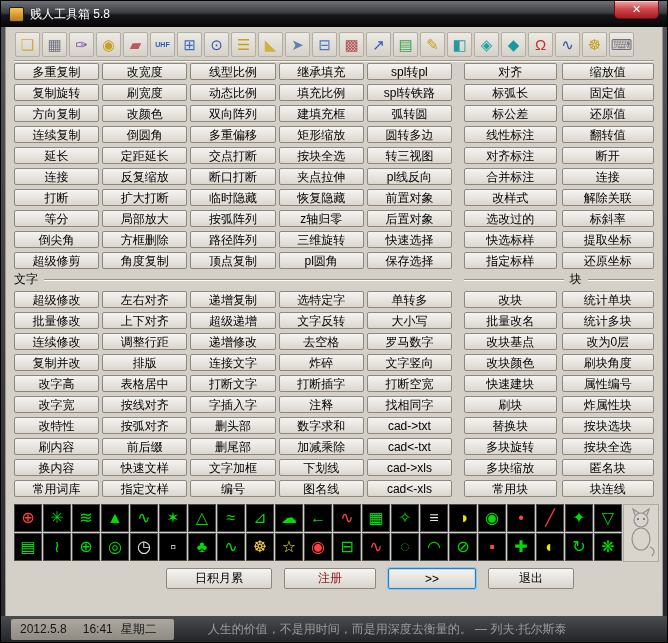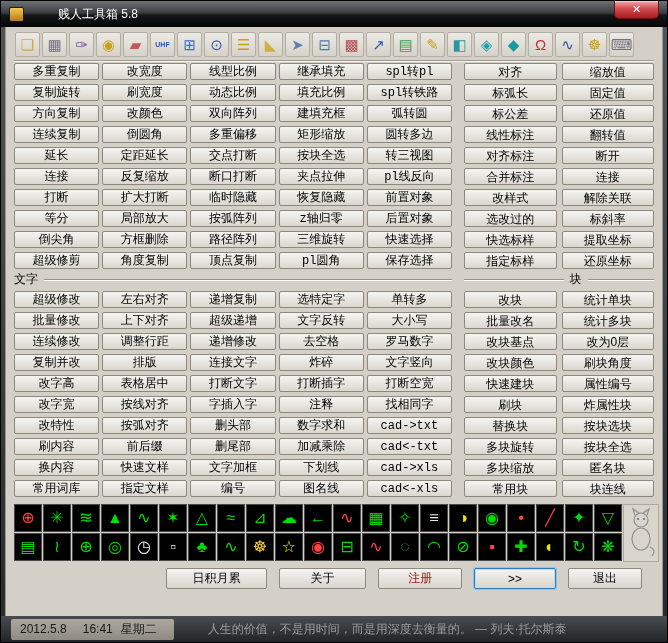--- a/index.html
+++ b/index.html
@@ -1,21 +1,21 @@
 <!DOCTYPE html>
 <html><head>
 <meta charset="utf-8">
 <style>
   html,body{margin:0;padding:0;background:#777;}
   body{width:668px;height:643px;overflow:hidden;font-family:"Liberation Sans","DejaVu Sans",sans-serif;}
   .window{width:668px;height:643px;box-sizing:border-box;border:1px solid #000;
     background:linear-gradient(#53565b,#27292d);display:flex;flex-direction:column;}
   
   .titlebar{height:26px;flex:0 0 26px;display:flex;align-items:center;padding-left:8px;position:relative;
-    background:linear-gradient(#6e7176 0%,#3b3d41 45%,#151618 55%,#060607 100%);color:#fff;font-size:12px;gap:28px;}
+    background:linear-gradient(#6e7176 0%,#3b3d41 45%,#151618 55%,#060607 100%);color:#fff;font-size:12px;}
   .app-icon{width:13px;height:13px;margin-right:6px;border:1px solid #1d1d1d;border-radius:2px;
     background:linear-gradient(#f4c84e,#b9791f);}
   .close-btn{position:absolute;right:8px;top:0;width:45px;height:18px;border:1px solid #6e1013;border-top:none;
     border-radius:0 0 5px 5px;background:linear-gradient(#efabab,#d24a4e 45%,#a81d22);color:#fff;
     font-size:11px;line-height:15px;text-align:center;box-shadow:inset 0 1px 0 rgba(255,255,255,.45);padding:0;cursor:pointer;}
   
   .client{flex:1;margin:0 4px;background:#d4d0c8;padding:3px 8px 0;display:flex;flex-direction:column;overflow:hidden;
     border:1px solid #9a978f;border-top:none;border-bottom:none;}
   .toolbar{display:flex;gap:2px;padding:2px 1px 3px;border-bottom:1px solid #a09c92;box-shadow:0 1px 0 #f4f2ec;}
   .tb-icon{width:25px;height:25px;flex:0 0 25px;background:linear-gradient(#eceae4,#d6d2c9);
@@ -24,21 +24,21 @@
   .tb-icon .glyph{pointer-events:none;}
   .tb-icon .glyph.small{font-size:7px;font-weight:bold;letter-spacing:0;}
   .main{display:flex;gap:12px;padding-top:2px;}
   .col-left{width:438px;flex:0 0 438px;}
   .col-right{flex:1;}
   .group-header{display:flex;align-items:center;height:15px;margin:3px 0 4px;font-size:12px;color:#000;}
   .group-header .rule{height:0;border-top:1px solid #96928a;border-bottom:1px solid #fdfcf8;}
   .group-header .rule.grow{flex:1;margin-left:6px;}
   .group-header.centered .rule.l{flex:1.5;margin-right:6px;}
   .group-header.centered .rule.r{flex:1;margin-left:6px;}
-  .grid5{display:grid;grid-template-columns:repeat(5,1fr);grid-auto-rows:17px;gap:4px 3px;margin-bottom:3px;font-family:Liberation Mono, monospace;}
+  .grid5{display:grid;grid-template-columns:repeat(5,1fr);grid-auto-rows:17px;gap:4px 3px;margin-bottom:3px;}
   .grid2{display:grid;grid-template-columns:1fr 1fr;grid-auto-rows:17px;gap:4px 5px;margin-bottom:3px;}
   .tool-btn{height:17px;font-size:12px;line-height:14px;color:#000;padding:0 1px;cursor:pointer;
     background:linear-gradient(#f5f4f1,#dbd7cf);border:1px solid #8c887e;border-radius:2px;
     white-space:nowrap;overflow:hidden;font-family:inherit;}
   
   .palette{display:flex;margin-top:4px;align-items:stretch;}
   .palette-rows{flex:0 0 auto;}
   .prow{display:flex;}
   .pcell{width:28px;height:28px;flex:0 0 28px;box-sizing:border-box;background:#000;border:1px solid #4a4a4a;
     margin:0 1px 1px 0;display:flex;align-items:center;justify-content:center;font-size:16px;line-height:1;cursor:pointer;}
@@ -457,21 +457,20 @@
           <g fill="#6f6f6f">
             <circle cx="14" cy="12" r="1.1"></circle>
             <circle cx="20" cy="12" r="1.1"></circle>
           </g>
         </svg>
       </div>
     </div>
 
     <div class="footer">
         <button class="footer-btn">日积月累</button>
-        <button class="footer-btn">关于</button>
         <button class="footer-btn" style="color: rgb(139, 26, 26);">注册</button>
         <button class="footer-btn default">&gt;&gt;</button>
         <button class="footer-btn">退出</button>
       </div>
   </div>
 
   <div class="statusbar">
     <span class="date-chip">
       <span style="margin-right: 16px;">2012.5.8</span><span style="margin-right: 8px;">16:41</span><span style="margin-right: 8px;">星期二</span>
     </span>

